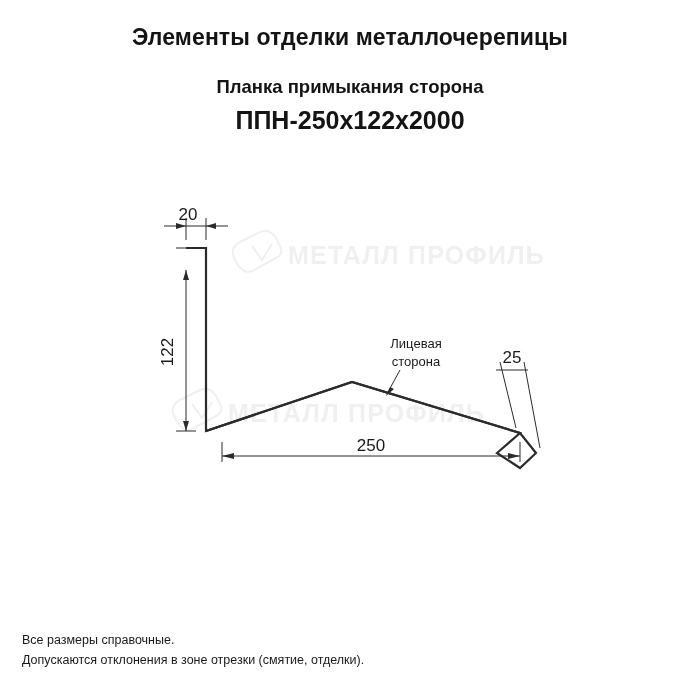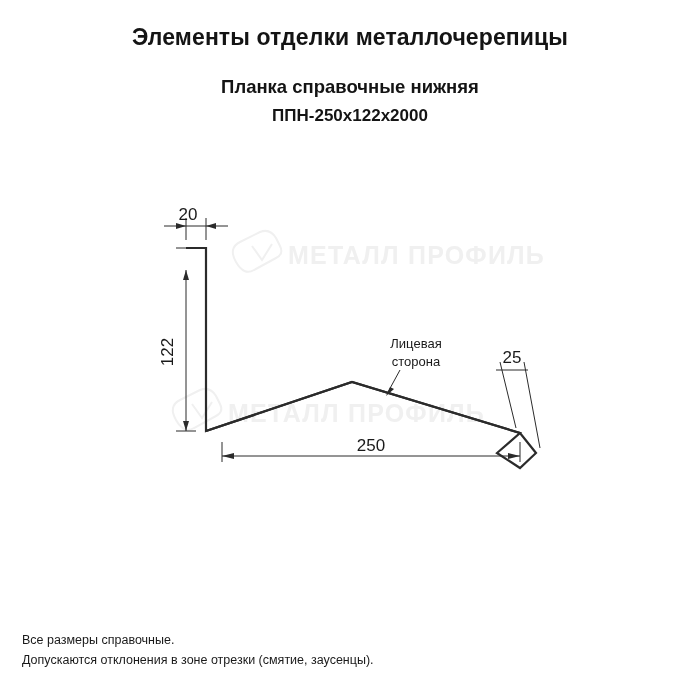--- a/index.html
+++ b/index.html
@@ -36,21 +36,21 @@
     margin: 0;
   }
   .title-sub {
     font-size: 18.5px;
     font-weight: bold;
     color: #141414;
     margin: 0;
     padding-top: 25px;
   }
   .title-code {
-    font-size: 17px;
+    font-size: 25px;
     font-weight: bold;
     color: #141414;
     margin: 0;
     padding-top: 8px;
   }
   .drawing {
     position: absolute;
     top: 170px;
     left: 0;
     width: 700px;
@@ -115,21 +115,21 @@
   }
   .arrowfill { fill: #2b2b2b; }
 </style>
 </head>
 <body>
 
 <div class="page">
 
   <div class="header">
     <h1 class="title-main">Элементы отделки металлочерепицы</h1>
-    <h2 class="title-sub">Планка справочные нижняя</h2>
+    <h2 class="title-sub">Планка примыкания сторона</h2>
     <h3 class="title-code">ППН-250х122х2000</h3>
   </div>
 
   <div class="drawing">
     <svg width="700" height="400" viewBox="0 0 700 400">
 
       <g class="wm">
         <g>
           <path d="M236 92 q-8 -14 4 -20 l20 -10 q10 -4 16 6 l4 8 q4 8 -4 12 l-22 12 q-10 6 -18 -8 z"></path>
           <path d="M252 76 l10 14 l10 -16"></path>
@@ -188,16 +188,16 @@
         <text class="labeltext" x="416" y="196" text-anchor="middle">сторона</text>
         <path class="leader" d="M400 200 L388 222"></path>
         <polygon class="arrowfill" points="386,226 394,219 390,217"></polygon>
       </g>
 
     </svg>
   </div>
 
   <div class="footer">
     <div>Все размеры справочные.</div>
-    <div>Допускаются отклонения в зоне отрезки (смятие, заусенцы).</div>
+    <div>Допускаются отклонения в зоне отрезки (смятие, отделки).</div>
   </div>
 
 </div>
 
 </body></html>

